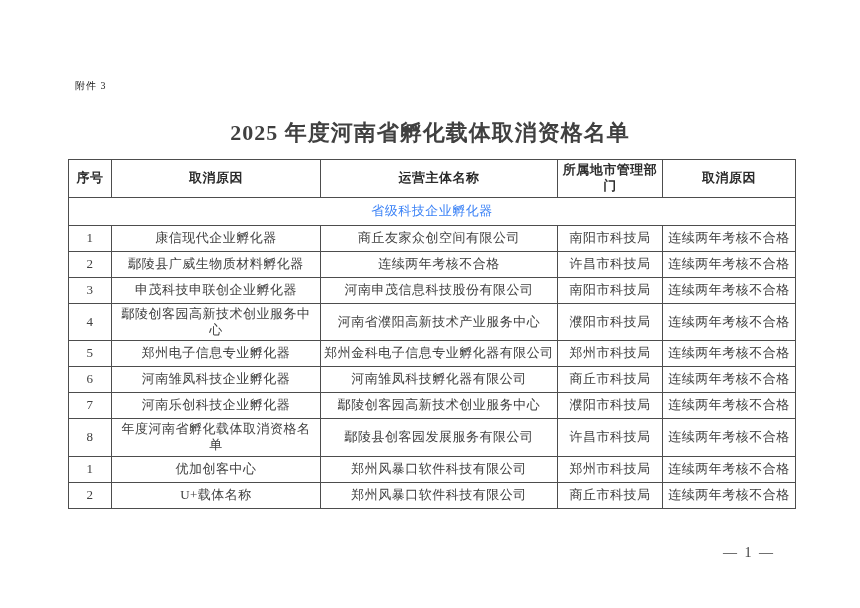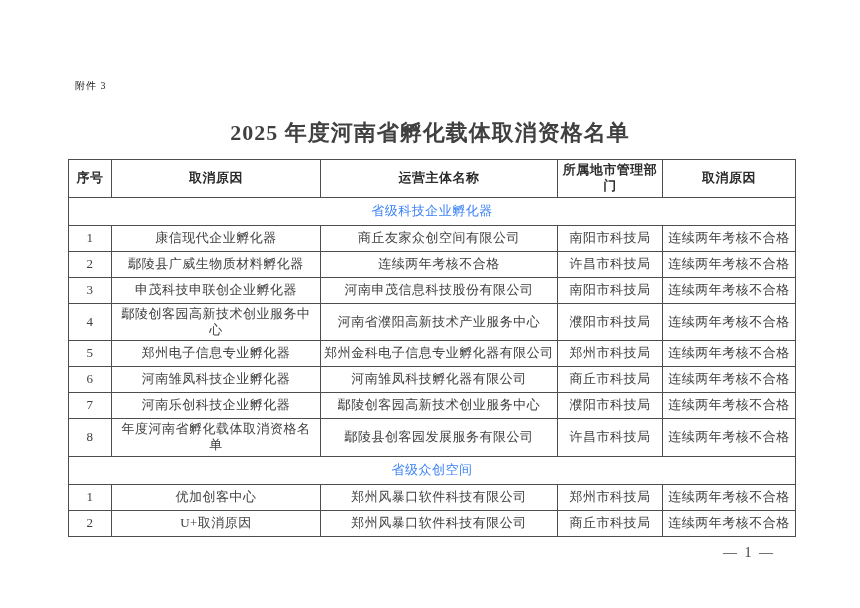--- a/index.html
+++ b/index.html
@@ -161,35 +161,32 @@
   </tr>
 
   <tr class="data-row">
     <td>8</td>
     <td>年度河南省孵化载体取消资格名单</td>
     <td>鄢陵县创客园发展服务有限公司</td>
     <td class="col-dept">许昌市科技局</td>
     <td>连续两年考核不合格</td>
   </tr>
 
-  <tr class="section-row">
-    <td colspan="5">省级众创空间</td>
-  </tr>
 
   <tr class="data-row">
     <td>1</td>
     <td>优加创客中心</td>
     <td>郑州风暴口软件科技有限公司</td>
     <td class="col-dept">郑州市科技局</td>
     <td>连续两年考核不合格</td>
   </tr>
 
   <tr class="data-row">
     <td>2</td>
-    <td>U+取消原因</td>
+    <td>U+载体名称</td>
     <td>郑州风暴口软件科技有限公司</td>
     <td class="col-dept">商丘市科技局</td>
     <td>连续两年考核不合格</td>
   </tr>
 </tbody>
   </table>
 
   <div class="page-number">— 1 —</div>
 
 </div>

